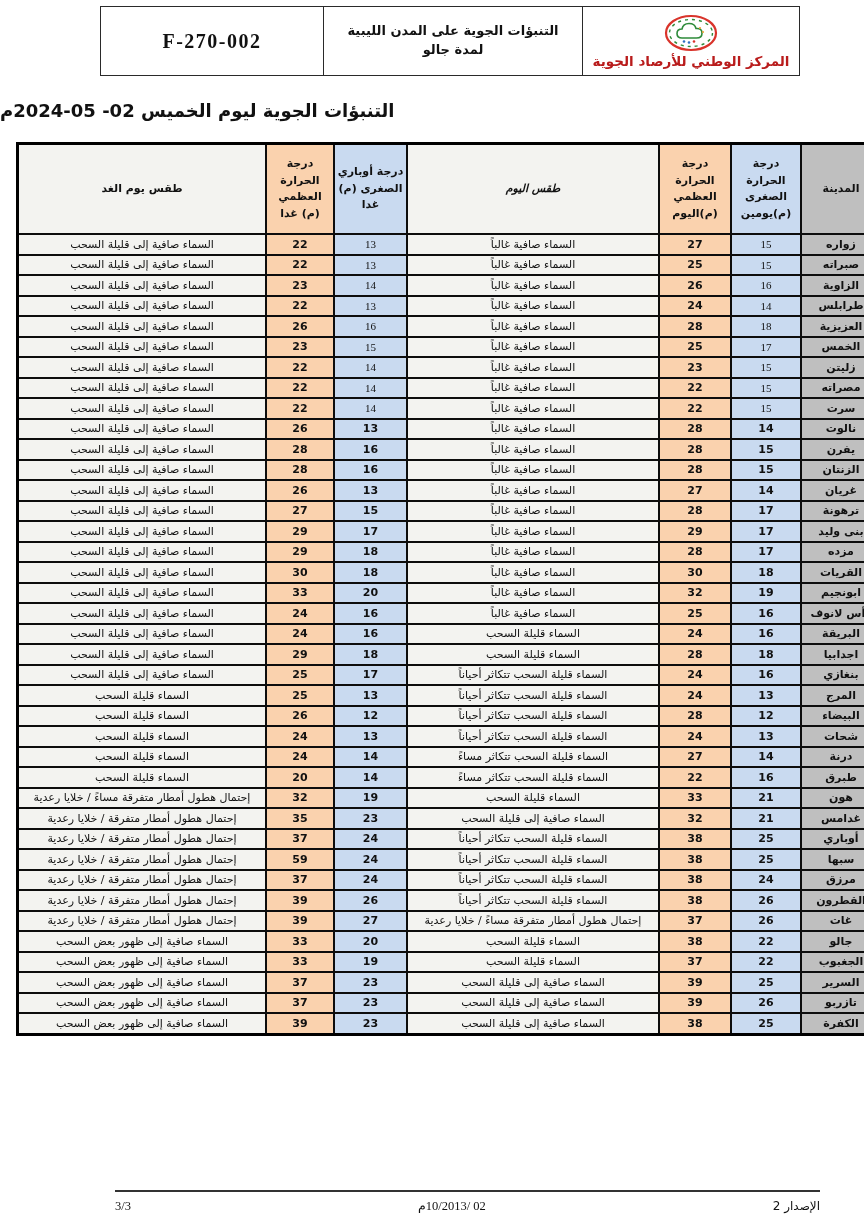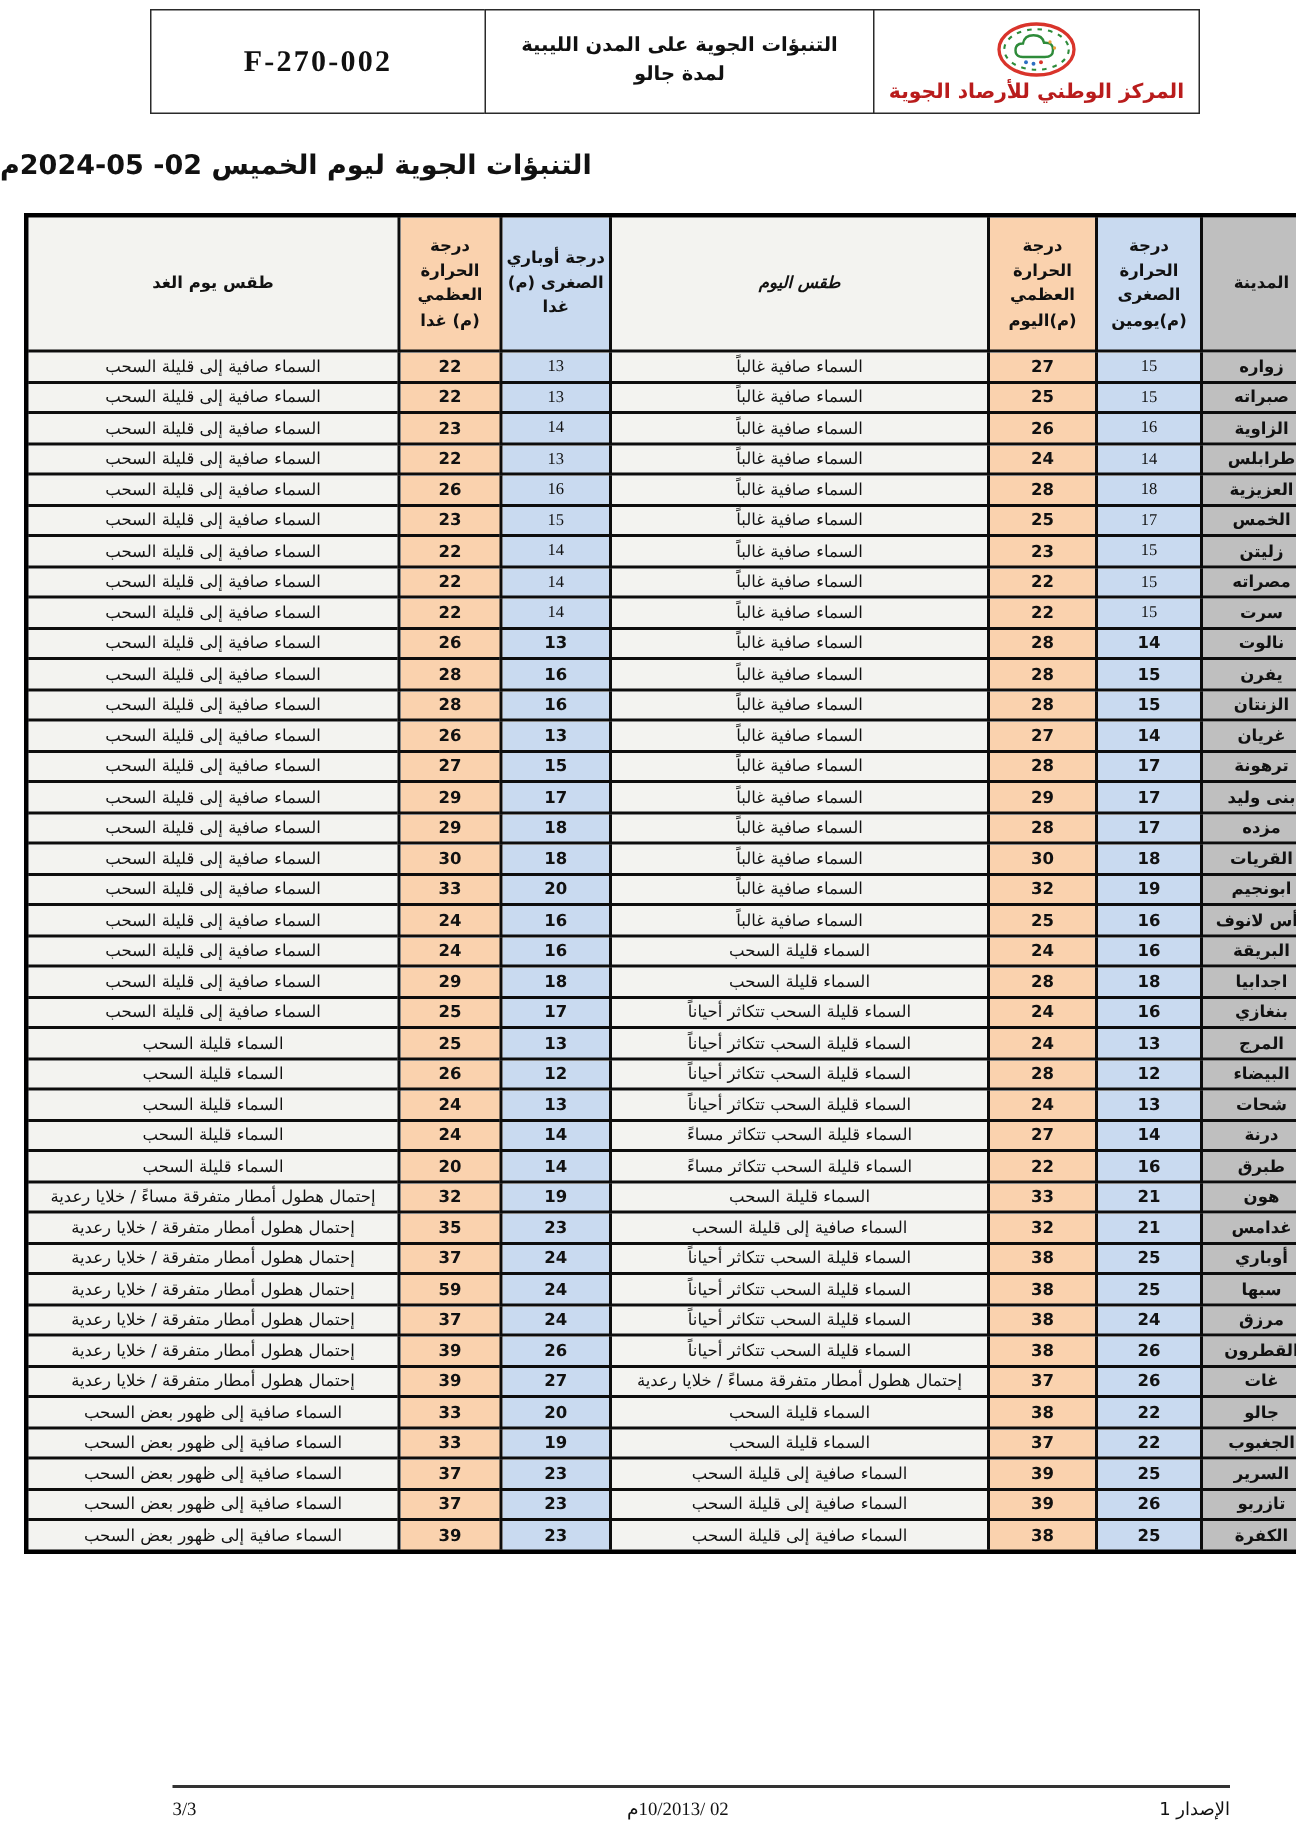--- a/index.html
+++ b/index.html
@@ -448,18 +448,18 @@
           <td class="col-weather">السماء صافية إلى قليلة السحب</td>
           <td class="col-min">23</td>
           <td class="col-max">39</td>
           <td class="col-weather">السماء صافية إلى ظهور بعض السحب</td>
         </tr>
       </tbody>
   </table>
 
   <div class="footer-rule"></div>
   <div class="footer-row">
-    <span class="footer-issue">الإصدار 1</span>
+    <span class="footer-issue">الإصدار 2</span>
     <span>02 /10/2013م</span>
     <span>3/3</span>
   </div>
 
 </div>
 
 </body></html>

